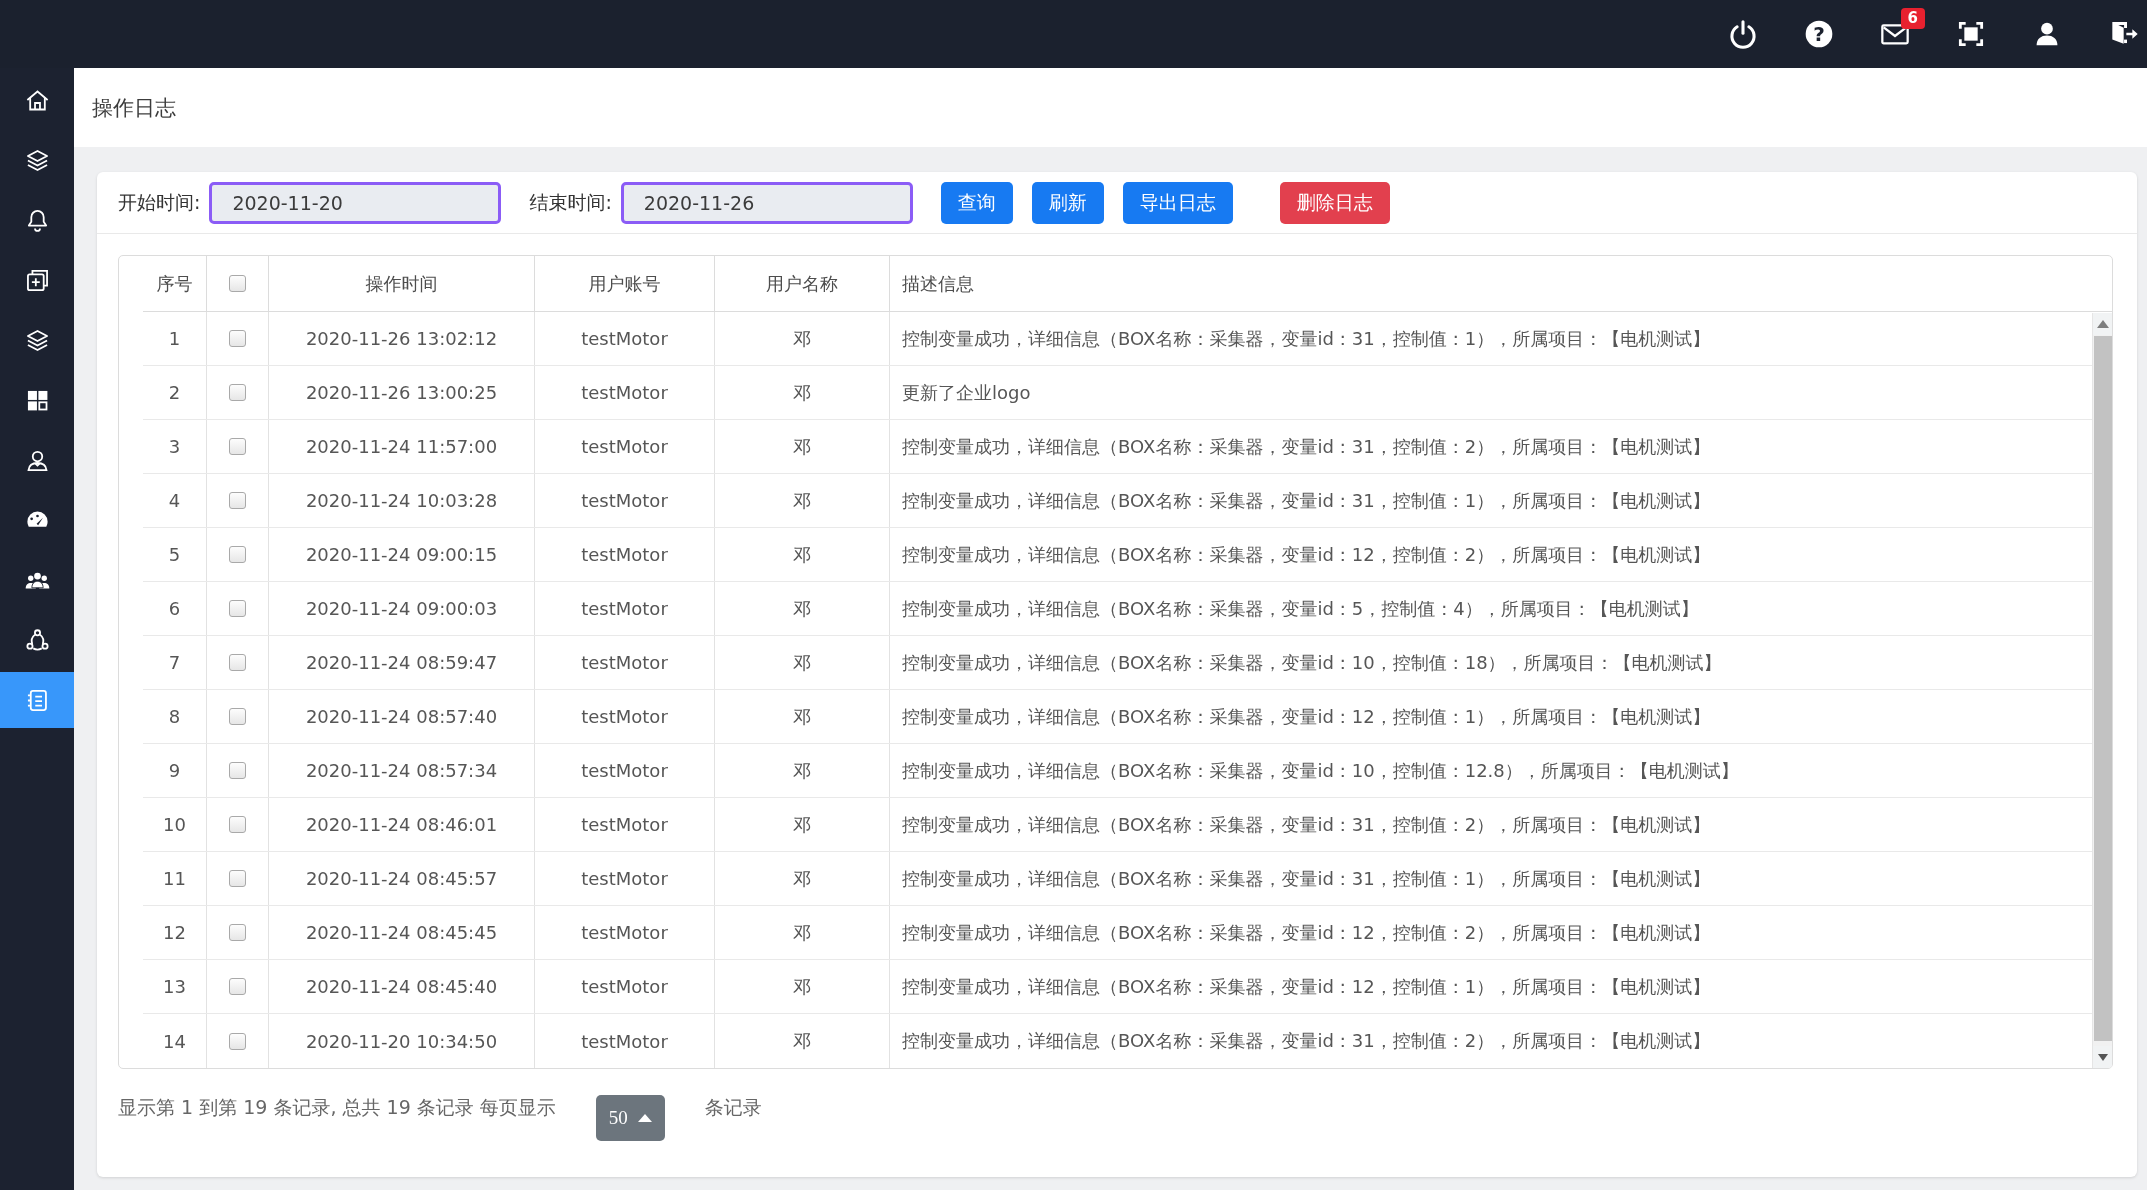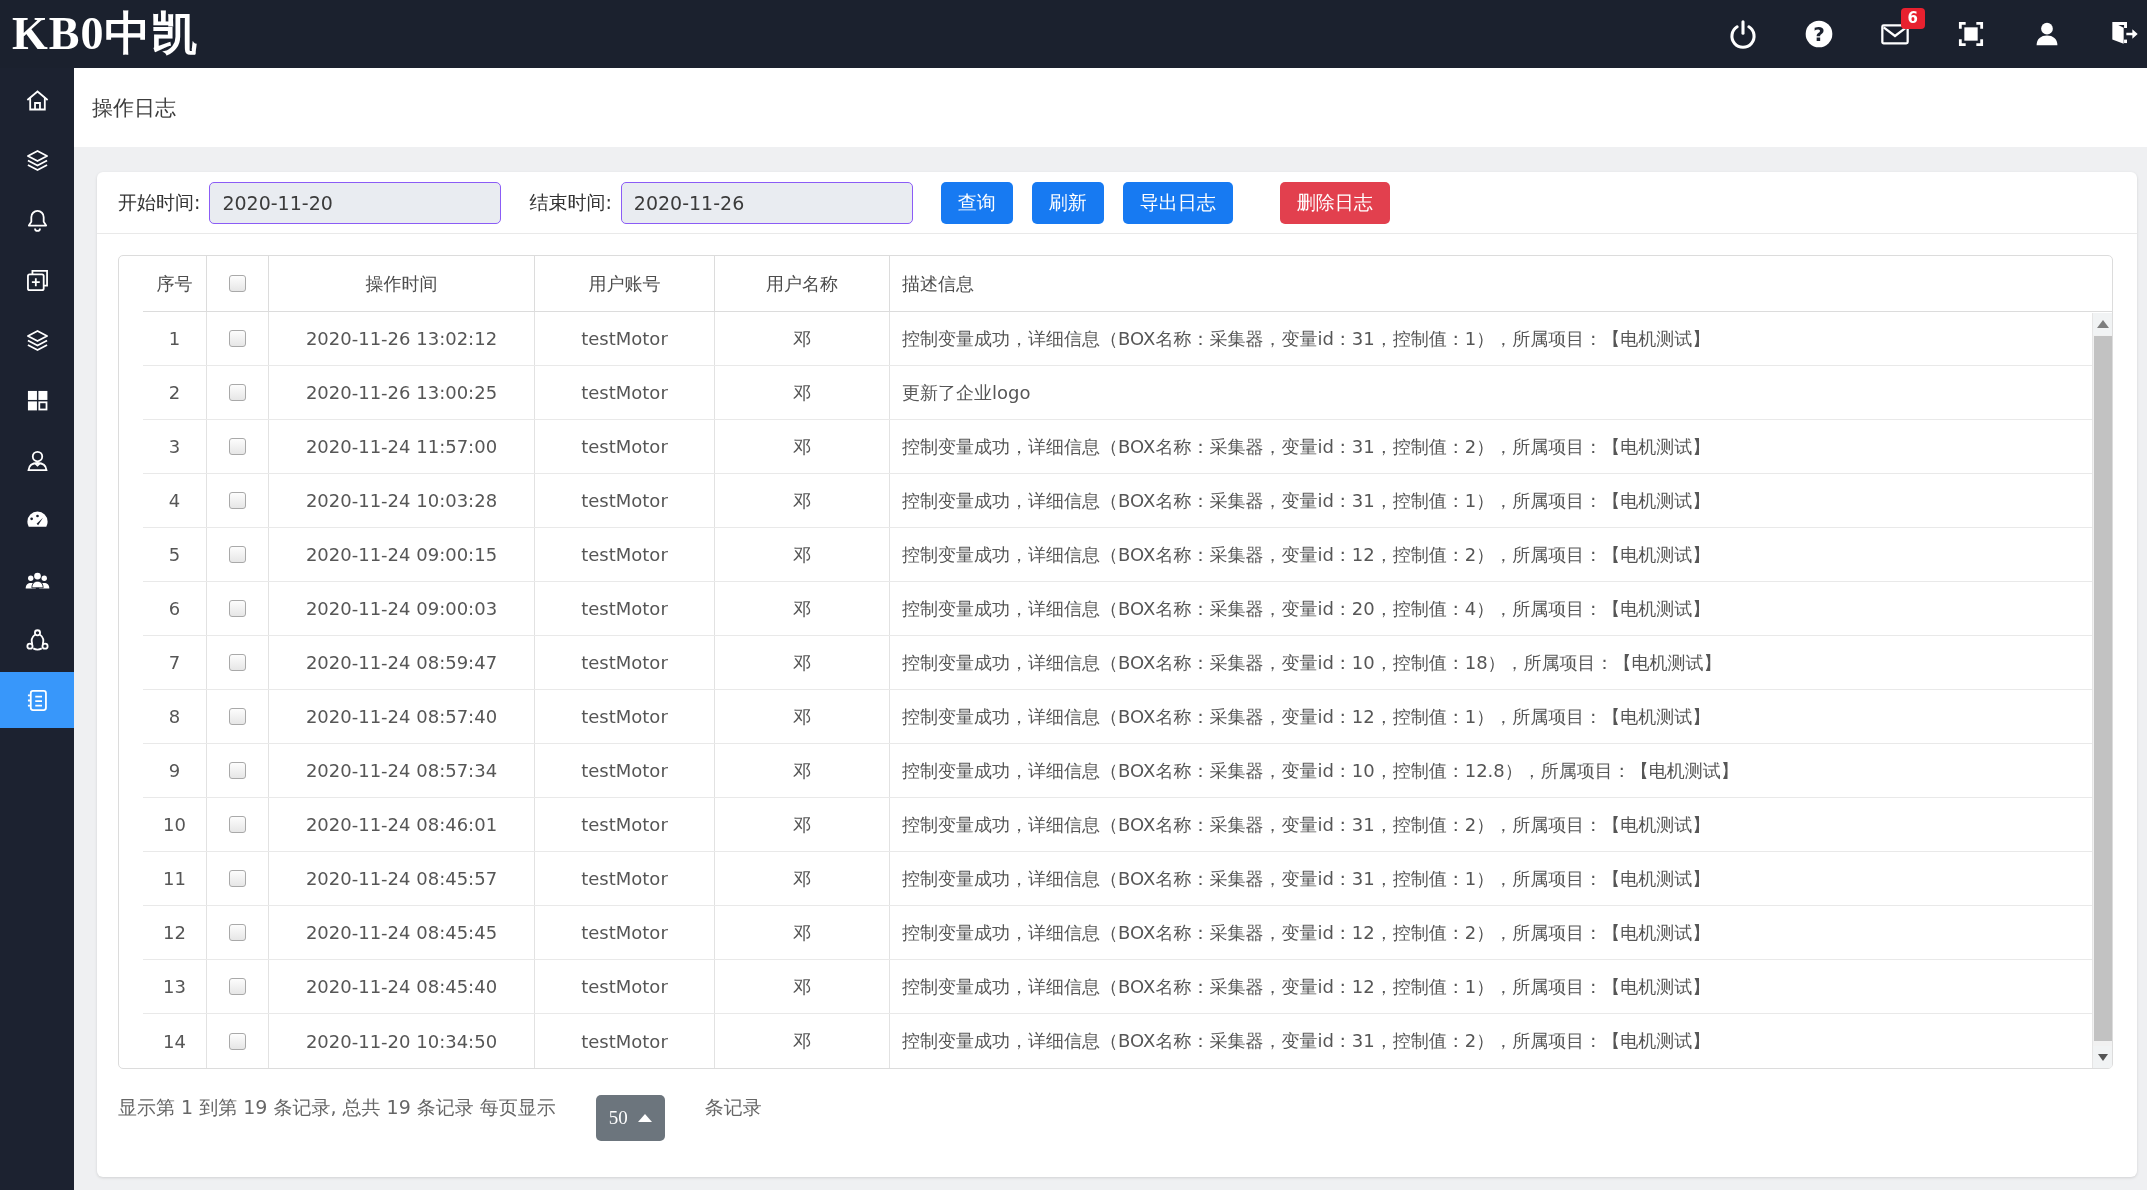--- a/index.html
+++ b/index.html
@@ -29,22 +29,22 @@
   .title-strip { height:79px; background:#fff; display:flex; align-items:center; }
   .page-title { font-size:21px; color:#3c3c3c; padding-left:18px; }
   .content { position:absolute; left:0; top:79px; right:0; bottom:0; background:#eff0f2; }
   .card { position:absolute; left:23px; top:25px; right:10px; bottom:13px; background:#fff;
     border-radius:6px; box-shadow:0 1px 3px rgba(0,0,0,.13); }
 
   
   .filter-row { height:62px; display:flex; align-items:center; padding:0 21px;
     border-bottom:1px solid #e9e9e9; }
   .f-label { font-size:19px; color:#333; margin-right:9px; white-space:nowrap; }
-  .f-input { width:292px; height:42px; background:#e9ecf1; border:1px solid #8b5cf6;
-    border-radius:5px; font-size:19px; color:#3b3b3b; padding:0 12px; margin-right:28px;
+  .f-input { width:292px; height:42px; background:#e9ecf1; border:3px solid #8b5cf6;
+    border-radius:5px; font-size:19px; color:#3b3b3b; padding:0 20px; margin-right:28px;
     font-family:inherit; }
   .btn { height:42px; border:none; border-radius:5px; color:#fff; font-size:19px;
     padding:0 17px; margin-right:19px; cursor:pointer; font-family:Liberation Mono, monospace; white-space:nowrap; }
   .btn-blue { background:#177af2; }
   .btn-red { background:#e2404e;margin-left:28px; }
 
   
   .table-wrap { margin:21px 24px 0 21px; position:relative; }
   .table-box { border:1px solid #dcdcdc; border-radius:5px; overflow:hidden; position:relative;padding-left:24px; }
   .trow { display:grid; grid-template-columns:64px 62px 266px 180px 175px 1fr; align-items:stretch; }
@@ -79,21 +79,20 @@
   .page-size-btn { display:inline-flex; align-items:center; background:#6c757d; color:#fff;
     border:none; border-radius:5px; font-size:19px; padding:12px 13px; margin:0 12px;
     cursor:pointer; font-family:Liberation Serif, serif; }
   .page-size-btn .tri { width:0; height:0; border-left:7px solid transparent;
     border-right:7px solid transparent; border-bottom:8px solid #fff; margin-left:10px; }
 </style>
 </head>
 <body>
 
 <div class="topbar">
-  <div class="logo">KB0中凯</div>
   <div class="topbar-icons">
     <div class="tb-icon">
       <svg viewBox="0 0 24 24" fill="none" stroke="#fff" stroke-width="2.3" stroke-linecap="round">
         <path d="M7.6 6.6 a8.3 8.3 0 1 0 8.8 0"></path>
           <line x1="12" y1="2.8" x2="12" y2="11.5"></line>
       </svg>
     </div>
     <div class="tb-icon">
       <svg viewBox="0 0 24 24">
         <circle cx="12" cy="12" r="10" fill="#fff"></circle>
@@ -301,21 +300,21 @@
   </div>
 
   <div class="trow brow">
     <div class="cell">6</div>
     <div class="cell">
       <div class="checkbox"></div>
     </div>
     <div class="cell">2020-11-24 09:00:03</div>
     <div class="cell">testMotor</div>
     <div class="cell">邓</div>
-    <div class="cell desc">控制变量成功，详细信息（BOX名称：采集器，变量id：20，控制值：4），所属项目：【电机测试】</div>
+    <div class="cell desc">控制变量成功，详细信息（BOX名称：采集器，变量id：5，控制值：4），所属项目：【电机测试】</div>
   </div>
 
   <div class="trow brow">
     <div class="cell">7</div>
     <div class="cell">
       <div class="checkbox"></div>
     </div>
     <div class="cell">2020-11-24 08:59:47</div>
     <div class="cell">testMotor</div>
     <div class="cell">邓</div>

